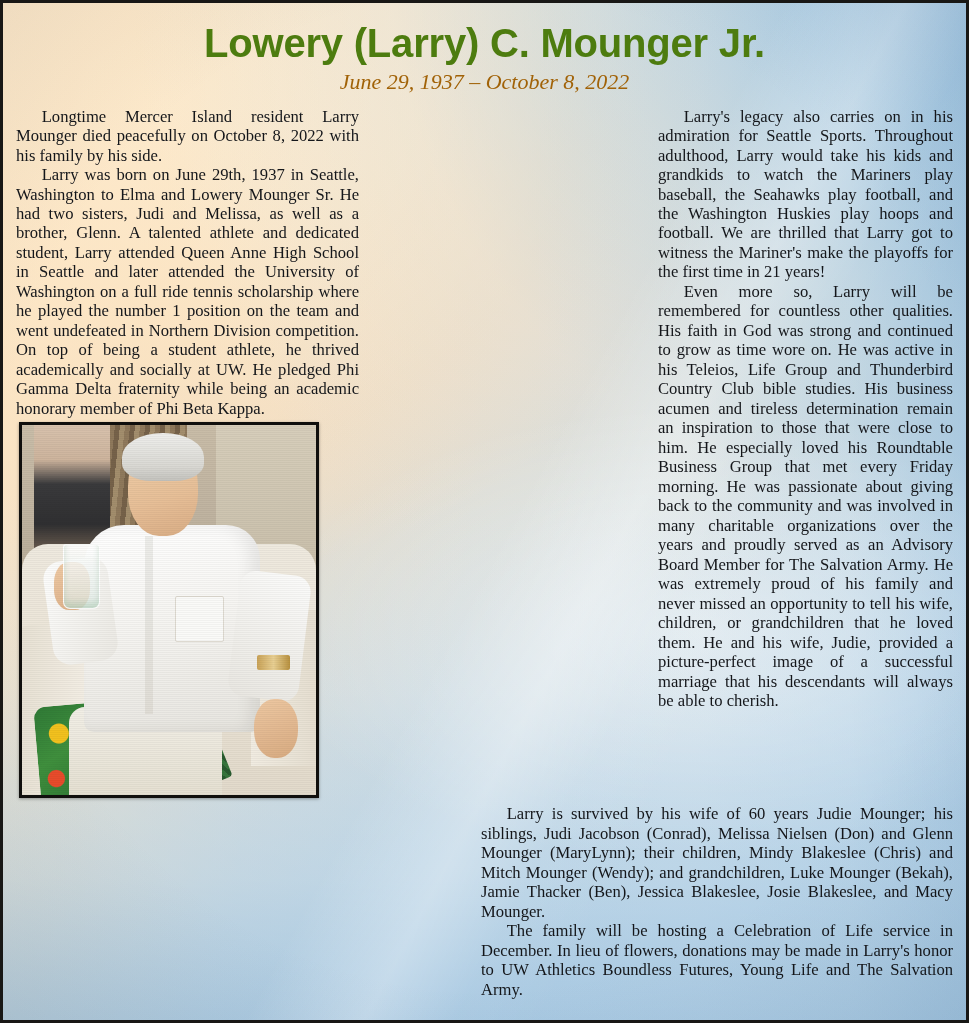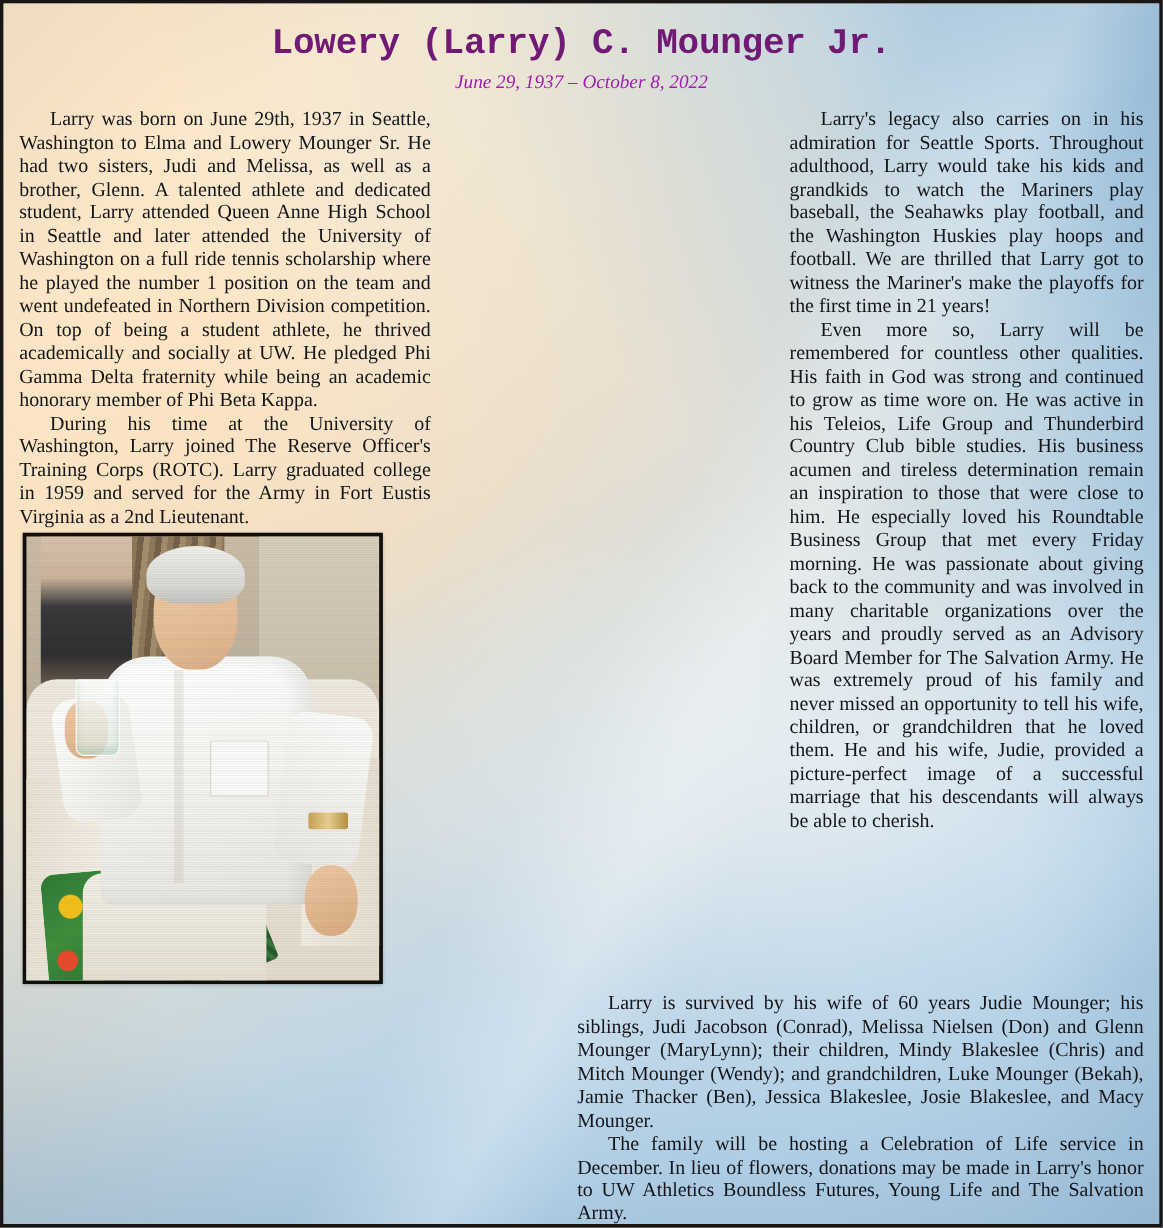--- a/index.html
+++ b/index.html
@@ -90,33 +90,33 @@
   }
 
   
   .content {
     position: relative;
     z-index: 5;
     padding: 0 13px;
   }
   .masthead { text-align: center; padding-top: 19px; }
   .deceased-name {
-    font-family: Liberation Mono, monospace;
-    font-size: 30px;
+    font-family: Liberation Sans, sans-serif;
+    font-size: 40px;
     font-weight: bold;
     letter-spacing: -0.2px;
     line-height: 1.06;
-    color: #701a75;
+    color: #4d7c0f;
     margin: 0;
   }
   .life-dates {
     font-family: "Liberation Serif", "DejaVu Serif", serif;
-    font-size: 16px;
+    font-size: 22px;
     font-style: italic;
-    color: #a21caf;
+    color: #a16207;
     margin: 6px 0 0 0;
     line-height: 1.1;
   }
 
   
   .obit-body {
     margin-top: 12px;
     font-size: 16.6px;
     line-height: 1.175;
     text-align: justify;
@@ -294,22 +294,22 @@
     </div>
 
     <div class="obit-body">
 
       <div class="right-stack">
         <p>Larry's legacy also carries on in his admiration for Seattle Sports. Throughout adulthood, Larry would take his kids and grandkids to watch the Mariners play baseball, the Seahawks play football, and the Washington Huskies play hoops and football.  We are thrilled that Larry got to witness the Mariner's make the playoffs for the first time in 21 years!</p>
         <p>Even more so, Larry will be remembered for countless other qualities. His faith in God was strong and continued to grow as time wore on. He was active in his Teleios, Life Group and Thunderbird Country Club bible studies.  His business acumen and tireless determination remain an inspiration to those that were close to him. He especially loved his Roundtable Business Group that met every Friday morning. He was passionate about giving back to the community and was involved in many charitable organizations over the years and proudly served as an Advisory Board Member for The Salvation Army.  He was extremely proud of his family and never missed an opportunity to tell his wife, children, or grandchildren that he loved them. He and his wife, Judie, provided a picture-perfect image of a successful marriage that his descendants will always be able to cherish.</p>
       </div>
 
       <div class="left-stack">
+        <p>Longtime Mercer Island resident Larry Mounger died peacefully on October 8, 2022 with his family by his side.</p>
         <p>Larry was born on June 29th, 1937 in Seattle, Washington to Elma and Lowery Mounger Sr. He had two sisters, Judi and Melissa, as well as a brother, Glenn. A talented athlete and dedicated student, Larry attended Queen Anne High School in Seattle and later attended the University of Washington on a full ride tennis scholarship where he played the number 1 position on the team and went undefeated in Northern Division competition.  On top of being a student athlete, he thrived academically and socially at UW. He pledged Phi Gamma Delta fraternity while being an academic honorary member of Phi Beta Kappa.</p>
-        <p>During his time at the University of Washington, Larry joined The Reserve Officer's Training Corps (ROTC).  Larry graduated college in 1959 and served for the Army in Fort Eustis Virginia as a 2nd Lieutenant.</p>
       </div>
 
       <div class="portrait-frame">
         <span class="ph ph-room"></span>
         <span class="ph ph-wall-r"></span>
         <span class="ph ph-drape"></span>
         <span class="ph ph-person-bg"></span>
         <span class="ph ph-chair"></span>
         <span class="ph ph-chair-arm-l"></span>
         <span class="ph ph-chair-arm-r"></span>

